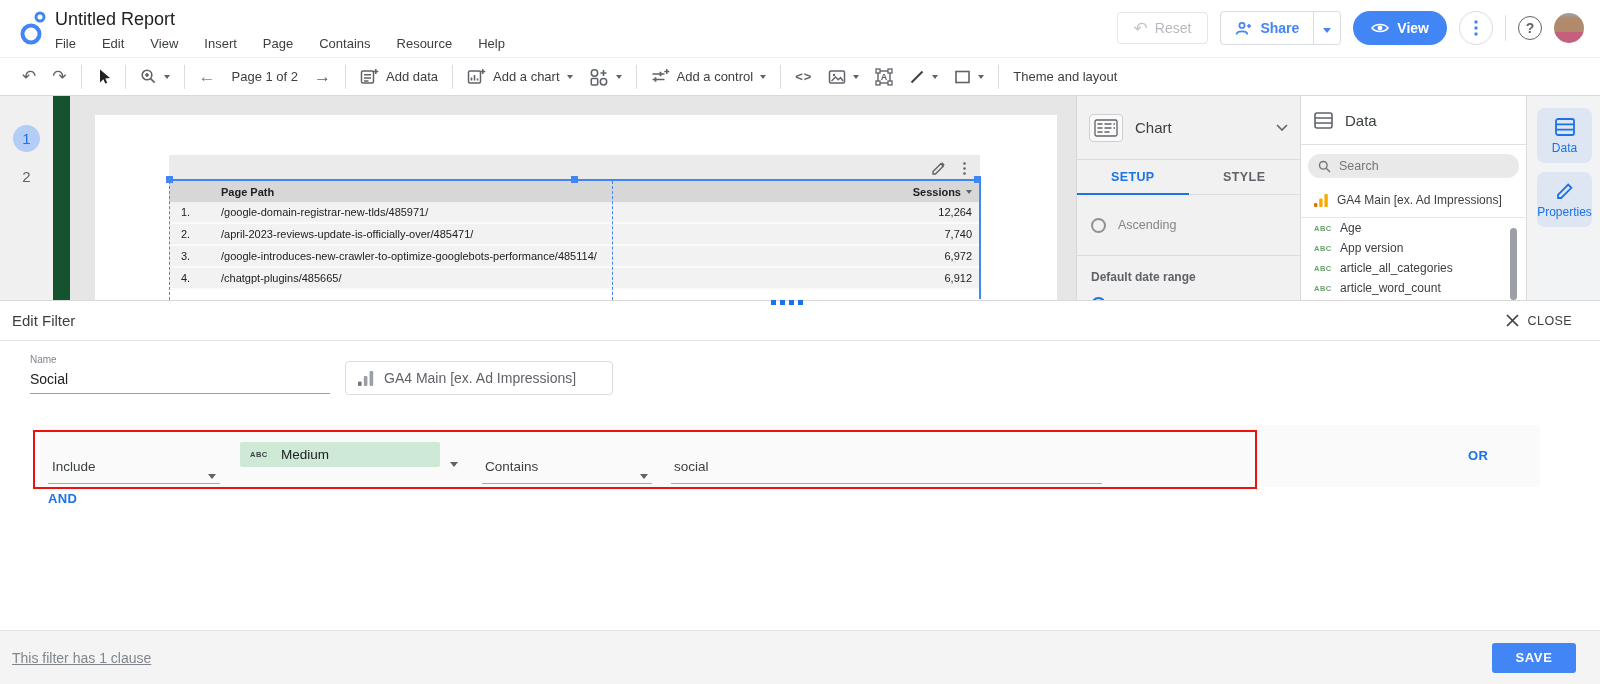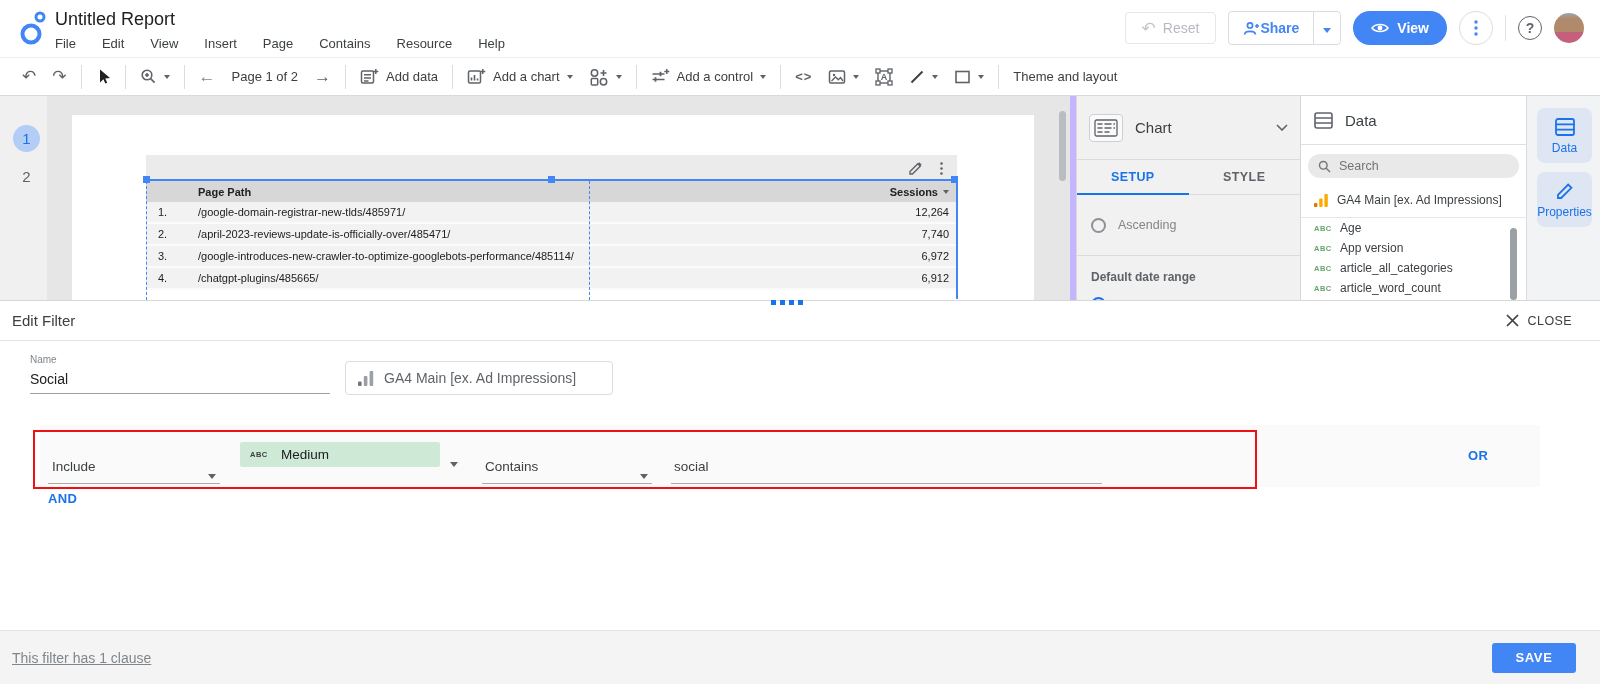--- a/index.html
+++ b/index.html
@@ -1,30 +1,30 @@
 <!DOCTYPE html>
 <html><head>
 <meta charset="utf-8">
 <style>
   * { margin:0; padding:0; box-sizing:border-box; }
   html,body { background:#fff; }
   .app { position:relative; width:1600px; height:684px; overflow:hidden;
-         font-family:"Liberation Sans", sans-serif; color:#3c4043; background:#c4b5fd; }
+         font-family:"Liberation Sans", sans-serif; color:#3c4043; background:#14532d; }
 
   
   .topbar { position:absolute; top:0; left:0; right:0; height:57px; background:#fff; }
   .logo { position:absolute; left:20px; top:9px; }
   .rpt-title { position:absolute; left:55px; top:9px; font-size:18px; color:#202124; }
   .menubar { position:absolute; left:55px; top:36px; display:flex; gap:26px; font-size:13px; color:#3c4043; }
   .menubar span { cursor:default; }
   .tb-right { position:absolute; right:16px; top:11px; display:flex; align-items:center; gap:12px; }
   .btn-reset { display:flex; align-items:center; gap:7px; border:1px solid #e4e6e8; border-radius:4px;
                height:32px; padding:0 16px; color:#b6babf; font-size:14px; background:#fff; }
   .btn-share { display:flex; align-items:center; height:34px; border:1px solid #dadce0; border-radius:4px; background:#fff; }
-  .btn-share .share-main { display:flex; align-items:center; gap:0; padding:0 14px; color:#4285f4; font-size:14px; font-weight:bold; }
+  .btn-share .share-main { display:flex; align-items:center; gap:8px; padding:0 14px; color:#4285f4; font-size:14px; font-weight:bold; }
   .btn-share .share-sep { width:1px; height:100%; background:#dadce0; }
   .btn-share .share-caret { padding:0 9px; }
   .btn-view { display:flex; align-items:center; gap:8px; height:34px; padding:0 18px; background:#4285f4;
               border-radius:17px; color:#fff; font-size:14px; font-weight:bold; border:none; }
   .btn-more { width:34px; height:34px; border:1px solid #dadce0; border-radius:50%; background:#fff;
               display:flex; align-items:center; justify-content:center; }
   .vdiv { width:1px; height:26px; background:#e0e0e0; }
   .btn-help { width:24px; height:24px; border:1.6px solid #5f6368; border-radius:50%; color:#5f6368;
               font-size:14px; font-weight:bold; display:flex; align-items:center; justify-content:center; background:#fff; }
   .avatar { width:30px; height:30px; border-radius:50%;
@@ -41,21 +41,21 @@
            border-top:5px solid #5f6368; display:inline-block; }
   .caret.sm { border-left-width:3.5px; border-right-width:3.5px; border-top-width:4px; }
 
   
   .workspace { position:absolute; top:96px; left:0; right:0; height:204px; }
   .pages-rail { position:absolute; left:0; top:0; bottom:0; width:53px; background:#f0f0f0; }
   .page-circle { position:absolute; left:13px; top:29px; width:27px; height:27px; border-radius:50%;
                  background:#b3cdf6; color:#1a73e8; font-size:15px; display:flex; align-items:center; justify-content:center; }
   .page-num2 { position:absolute; left:13px; top:72px; width:27px; text-align:center; color:#5f6368; font-size:15px; }
 
-  .canvas { position:absolute; left:47px; top:0; bottom:0; width:1023px; background:#e6e6e6; }
+  .canvas { position:absolute; left:70px; top:0; bottom:0; width:1023px; background:#e6e6e6; }
   .page-sheet { position:absolute; left:25px; top:19px; width:962px; bottom:0; background:#fff; }
   .chart-strip { position:absolute; left:74px; top:40px; width:811px; height:26px; background:#ebebeb;
                  display:flex; align-items:center; justify-content:flex-end; gap:18px; padding-right:14px; }
   .gtable { position:absolute; left:74px; top:66px; width:811px; }
   .t-head { display:flex; height:21px; align-items:center; background:#d7d7d7; font-weight:bold; font-size:11px; color:#202124; }
   .t-row { display:flex; height:22px; align-items:center; background:#f2f2f2; border-bottom:2px solid #fbfbfb;
            font-size:11px; color:#202124; }
   .col-num { width:44px; padding-left:12px; }
   .col-path { flex:1; padding-left:8px; }
   .col-sess { width:368px; text-align:right; padding-right:8px; display:flex; justify-content:flex-end; align-items:center; gap:5px; }

